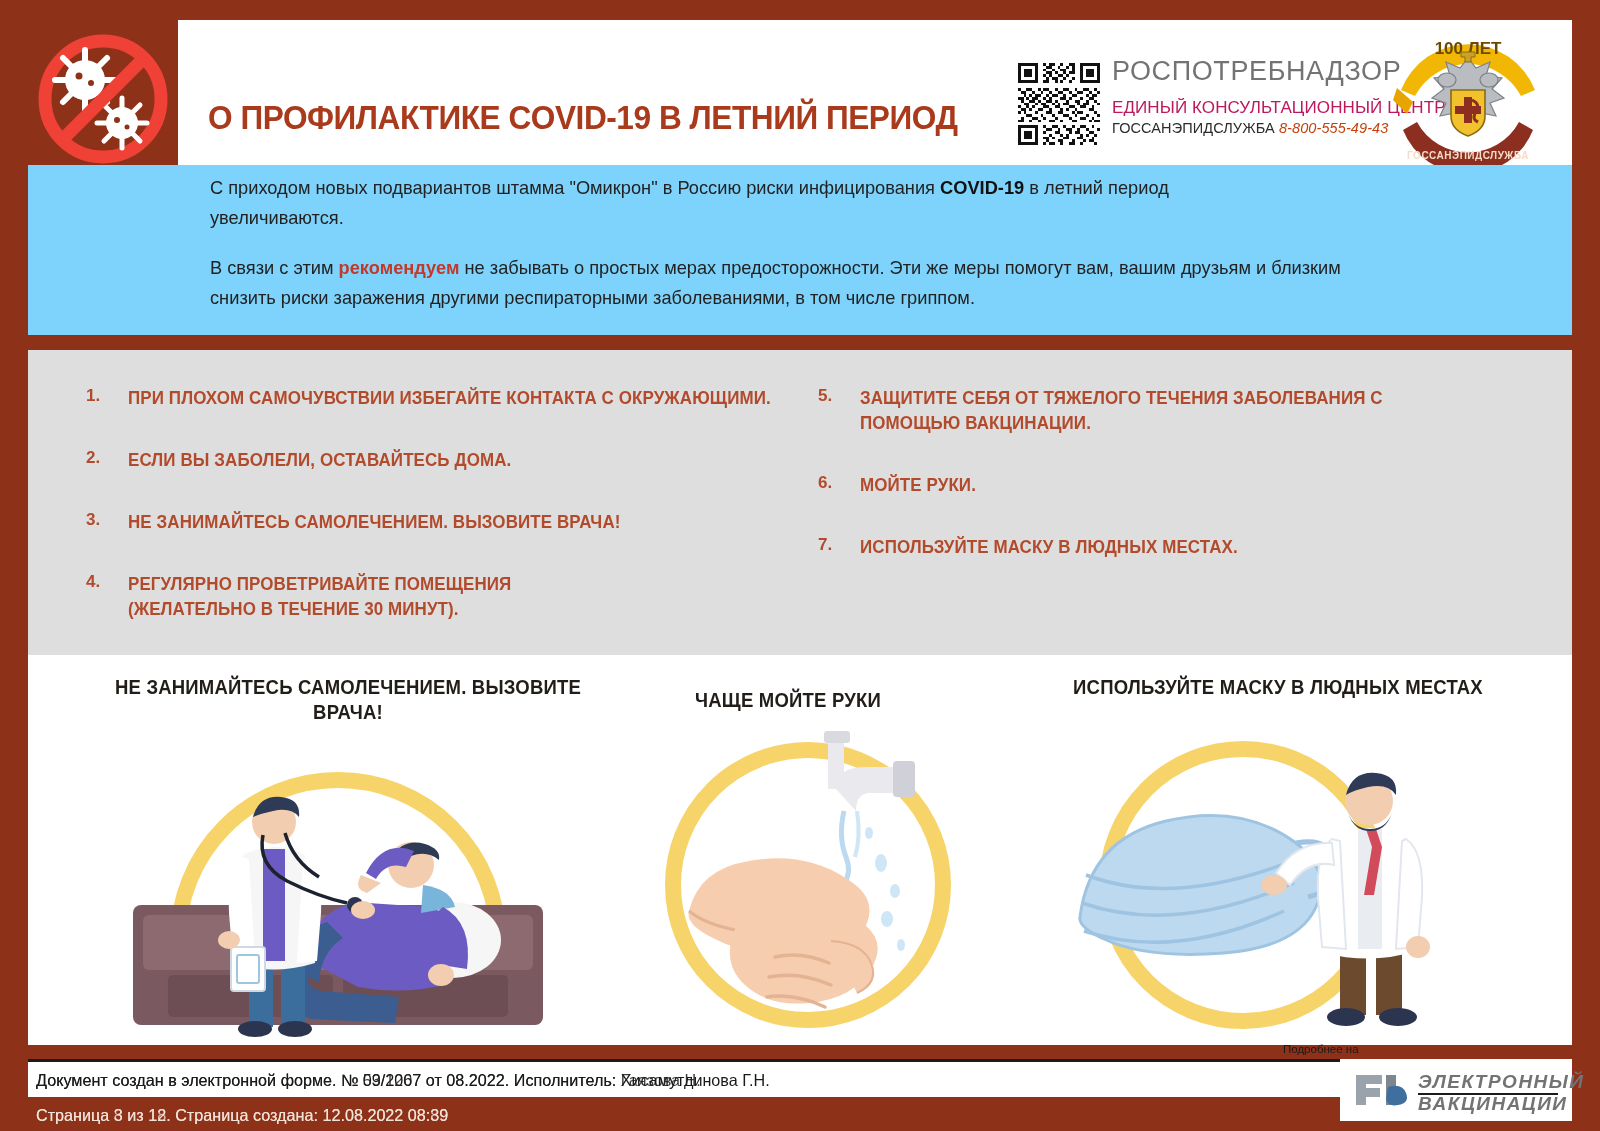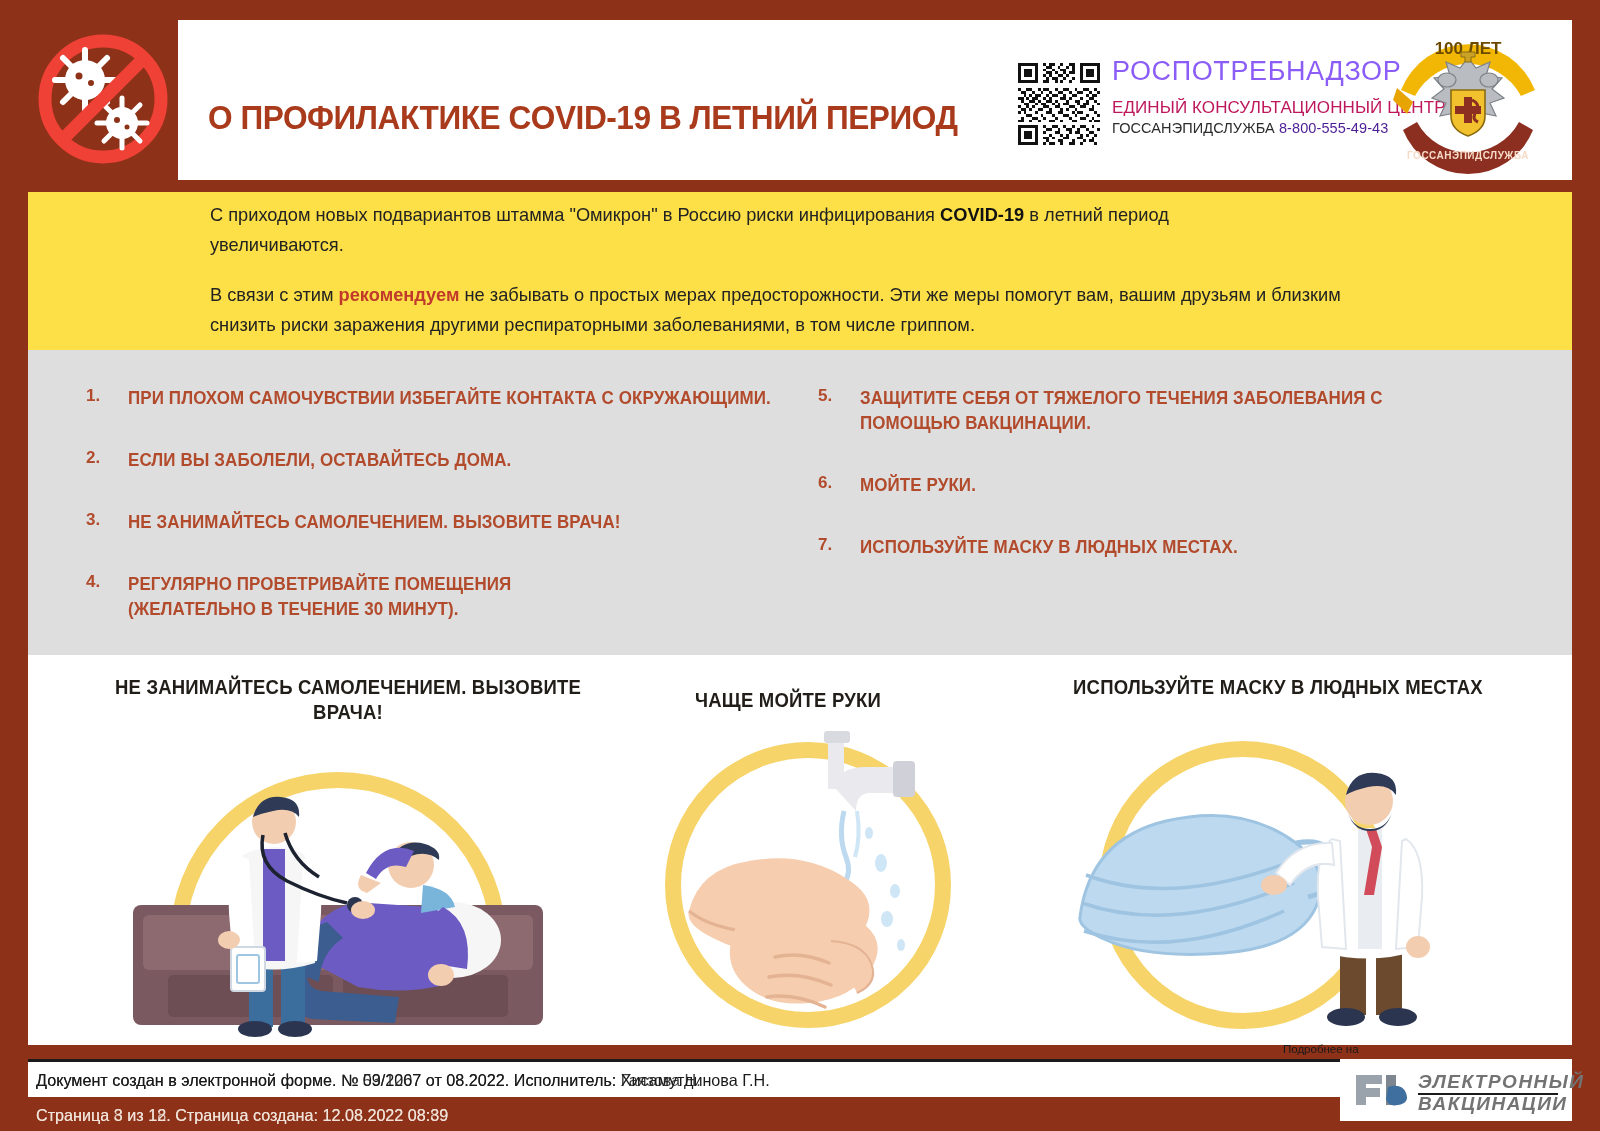--- a/index.html
+++ b/index.html
@@ -35,39 +35,39 @@
     transform:scaleX(0.93);
     transform-origin:left center;
     white-space:nowrap;
   }
   .rpn{
     position:absolute;left:990px;top:40px;width:360px;height:110px;
   }
   .qr{position:absolute;left:0;top:3px;width:82px;height:82px;}
   .rpn-name{
     position:absolute;left:94px;top:-4px;
-    font-size:27px;letter-spacing:0.6px;color:#8b5cf6;
+    font-size:27px;letter-spacing:0.6px;color:#737373;
     font-family:"Liberation Sans", sans-serif;
     white-space:nowrap;
   }
   .rpn-l1{
     position:absolute;left:94px;top:38px;
     font-size:17px;color:#be185d;letter-spacing:.1px;white-space:nowrap;
   }
   .rpn-l2{
     position:absolute;left:94px;top:60px;
     font-size:14.5px;color:#2b2b2b;letter-spacing:.1px;white-space:nowrap;
   }
-  .rpn-phone{color:#4c1d95;}
+  .rpn-phone{color:#c2410c;font-style:italic;}
   .emblem{position:absolute;left:1355px;top:-2px;width:170px;height:165px;}
 
   
   .intro{
-    position:absolute;left:28px;top:192px;width:1544px;height:170px;
-    background:#fde047;
+    position:absolute;left:28px;top:165px;width:1544px;height:170px;
+    background:#7dd3fc;
   }
   .intro p{
     position:absolute;margin:0;
     color:#222222;font-size:19px;line-height:30px;
     transform:scaleX(0.96);transform-origin:left top;
   }
   .p1{left:182px;top:8px;width:1120px;}
   .p2{left:182px;top:88px;width:1180px;}
   .hl{color:#c0392b;font-weight:bold;}
   .bk{font-weight:bold;color:#111;}

